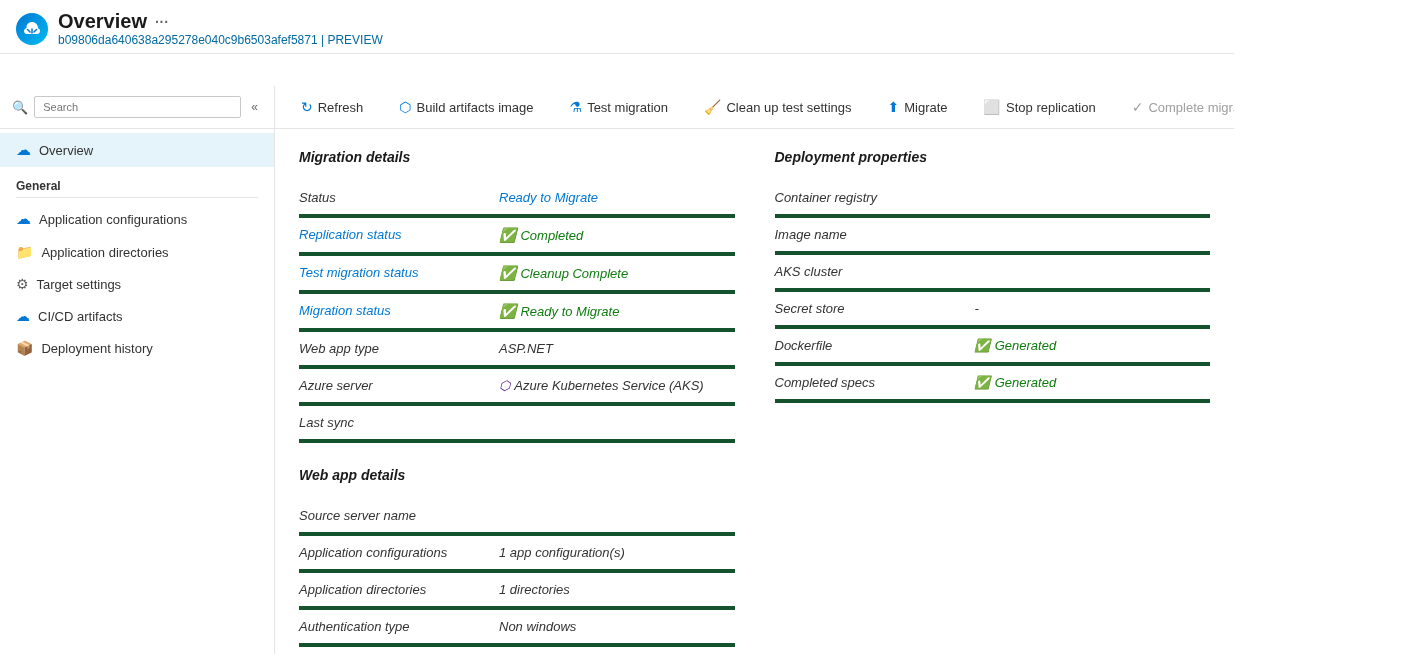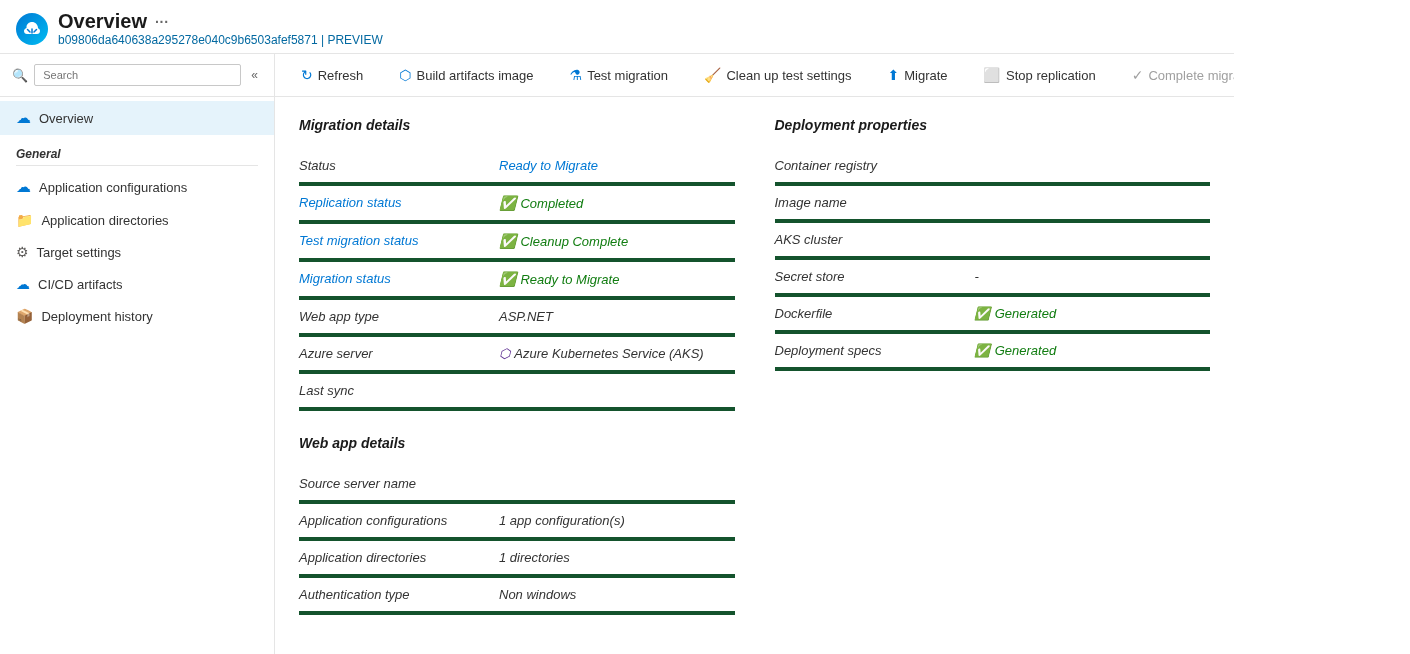--- a/index.html
+++ b/index.html
@@ -1,19 +1,19 @@
 <!DOCTYPE html>
 <html><head>
   <meta charset="utf-8">
   <style>
     * { box-sizing: border-box; margin: 0; padding: 0; }
     body { font-family: 'Segoe UI', sans-serif; font-size: 13px; color: #333; background: #fff; overflow: hidden; }
 
     
-    .app { display: flex; flex-direction: column; height: 654px; width: 1234px; }
+    .app { display: flex; flex-direction: column; height: 654px; width: 1234px; gap: 32px; }
 
     
     .header { display: flex; align-items: center; padding: 10px 16px 6px 16px; border-bottom: 1px solid #e5e5e5; gap: 10px; }
     .header-logo { width: 32px; height: 32px; background: linear-gradient(135deg, #0078d4, #00bcf2); border-radius: 50%; display: flex; align-items: center; justify-content: center; color: white; font-size: 16px; flex-shrink: 0; }
     .header-title-block { display: flex; flex-direction: column; }
     .header-title { font-size: 20px; font-weight: 600; color: #1a1a1a; display: flex; align-items: center; gap: 8px; }
     .header-title .more-icon { font-size: 14px; color: #666; cursor: pointer; }
     .header-subtitle { font-size: 12px; color: #0078d4; }
     .header-subtitle span { color: #0369a1; }
 
@@ -23,21 +23,21 @@
     
     .sidebar { width: 275px; border-right: 1px solid #e5e5e5; display: flex; flex-direction: column; flex-shrink: 0; }
     .search-bar { padding: 10px 12px; border-bottom: 1px solid #e5e5e5; display: flex; align-items: center; gap: 6px; }
     .search-input { flex: 1; border: 1px solid #c8c8c8; border-radius: 2px; padding: 4px 8px; font-size: 11px; outline: none; color: #333; }
     .collapse-btn { color: #666; cursor: pointer; font-size: 12px; padding: 4px; }
 
     .sidebar-nav { padding: 4px 0; flex: 1; overflow-y: auto; }
     .sidebar-item { display: flex; align-items: center; gap: 8px; padding: 8px 16px; cursor: pointer; color: #333; font-size: 13px; }
     .sidebar-item.active { background: #e5f3fb; }
 
-    .sidebar-section-label { padding: 12px 16px 4px 16px; font-weight: 600; font-size: 12px; color: #333; text-transform: none; font-style: italic; }
+    .sidebar-section-label { padding: 12px 16px 4px 16px; font-weight: 600; font-size: 12px; color: #333; text-transform: none; }
 
     
     .content { flex: 1; display: flex; flex-direction: column; overflow: hidden; }
 
     
     .toolbar { display: flex; align-items: center; padding: 8px 16px; border-bottom: 1px solid #e5e5e5; gap: 4px; flex-wrap: nowrap; }
     .toolbar-btn { display: flex; align-items: center; gap: 5px; padding: 5px 10px; border: none; background: none; cursor: pointer; font-size: 13px; color: #333; border-radius: 2px; white-space: nowrap; }
     .toolbar-btn .btn-icon { font-size: 14px; color: #0078d4; }
     .toolbar-btn.disabled { color: #a0a0a0; cursor: default; }
     .toolbar-btn.disabled .btn-icon { color: #a0a0a0; }
@@ -296,21 +296,21 @@
                 <tr>
                   <td>Dockerfile</td>
                   <td>
                     <span class="generated-badge">
                       <span>✅</span>
                       <span>Generated</span>
                     </span>
                   </td>
                 </tr>
                 <tr>
-                  <td>Deployment specs</td>
+                  <td>Completed specs</td>
                   <td>
                     <span class="generated-badge">
                       <span>✅</span>
                       <span>Generated</span>
                     </span>
                   </td>
                 </tr>
               </tbody>
             </table>
           </div>

